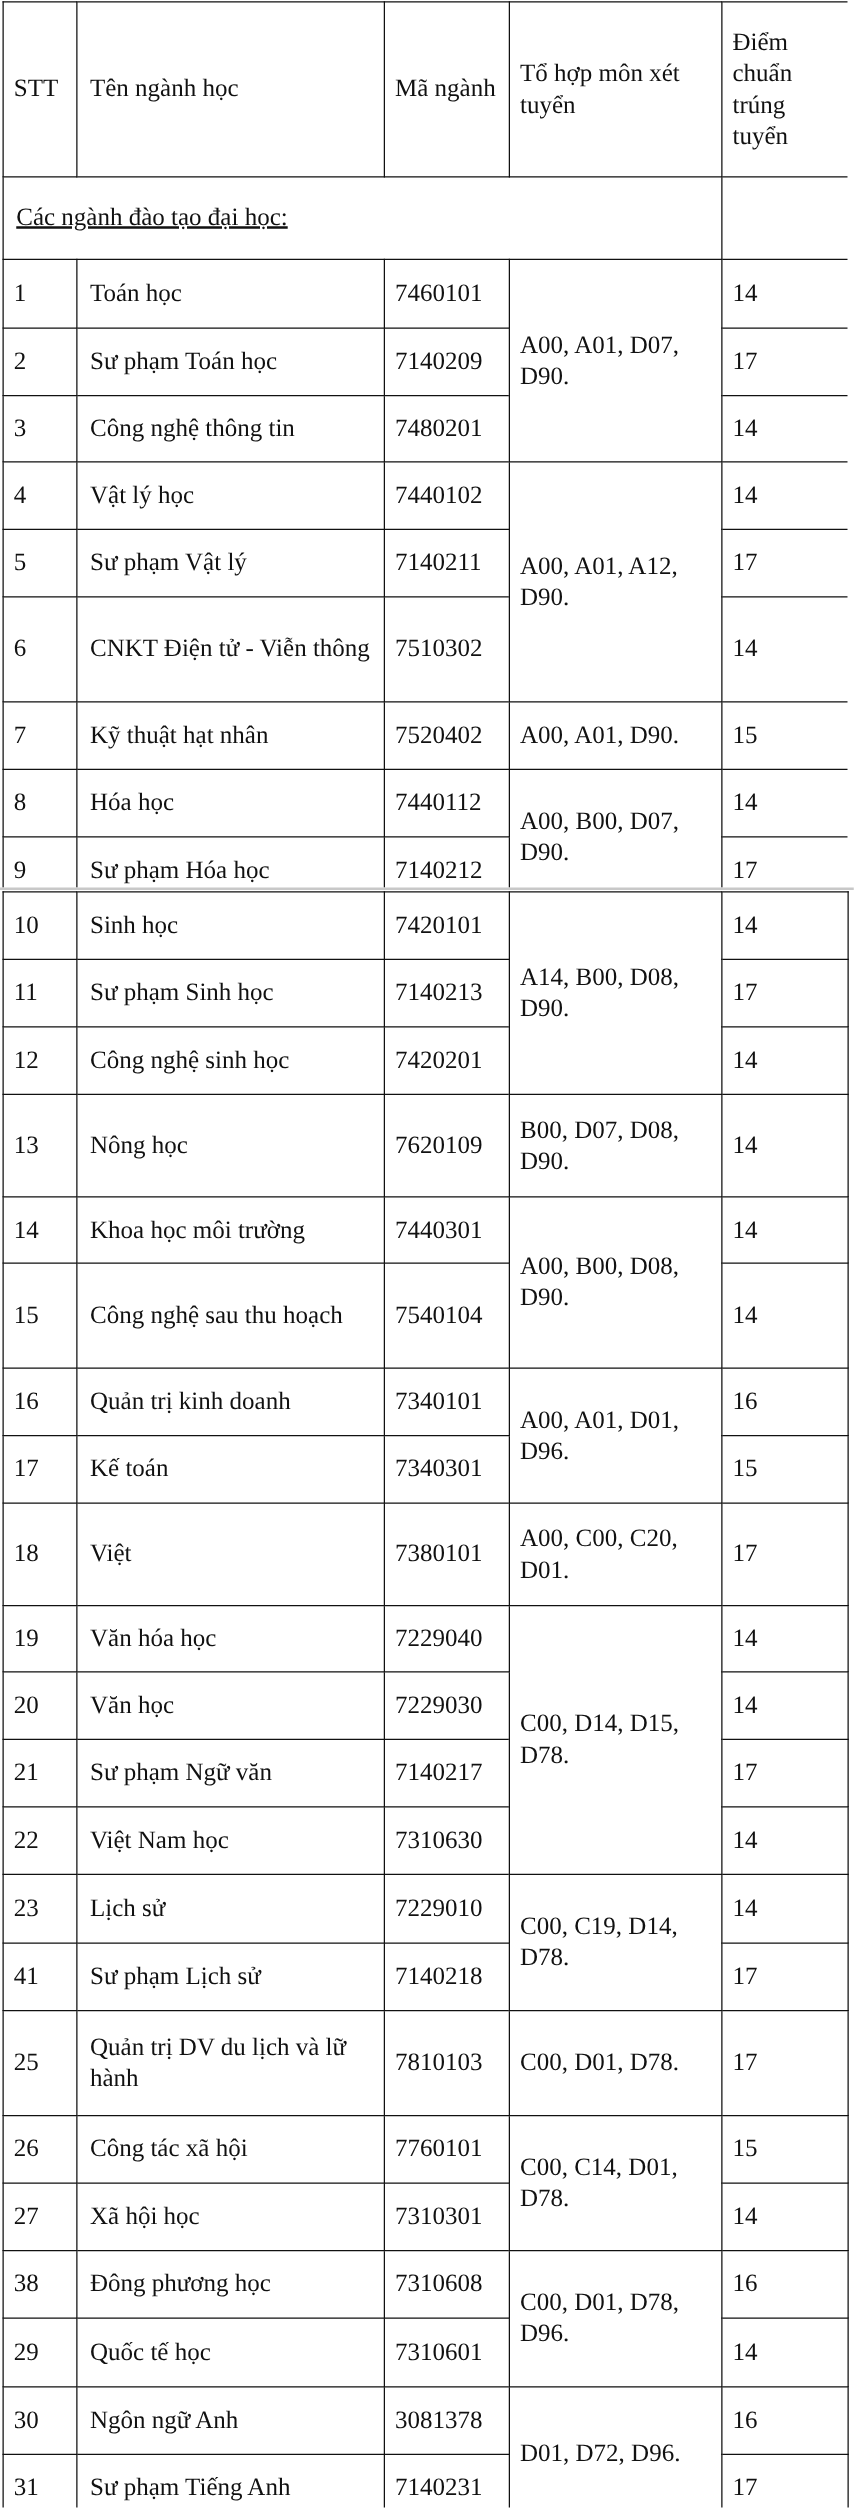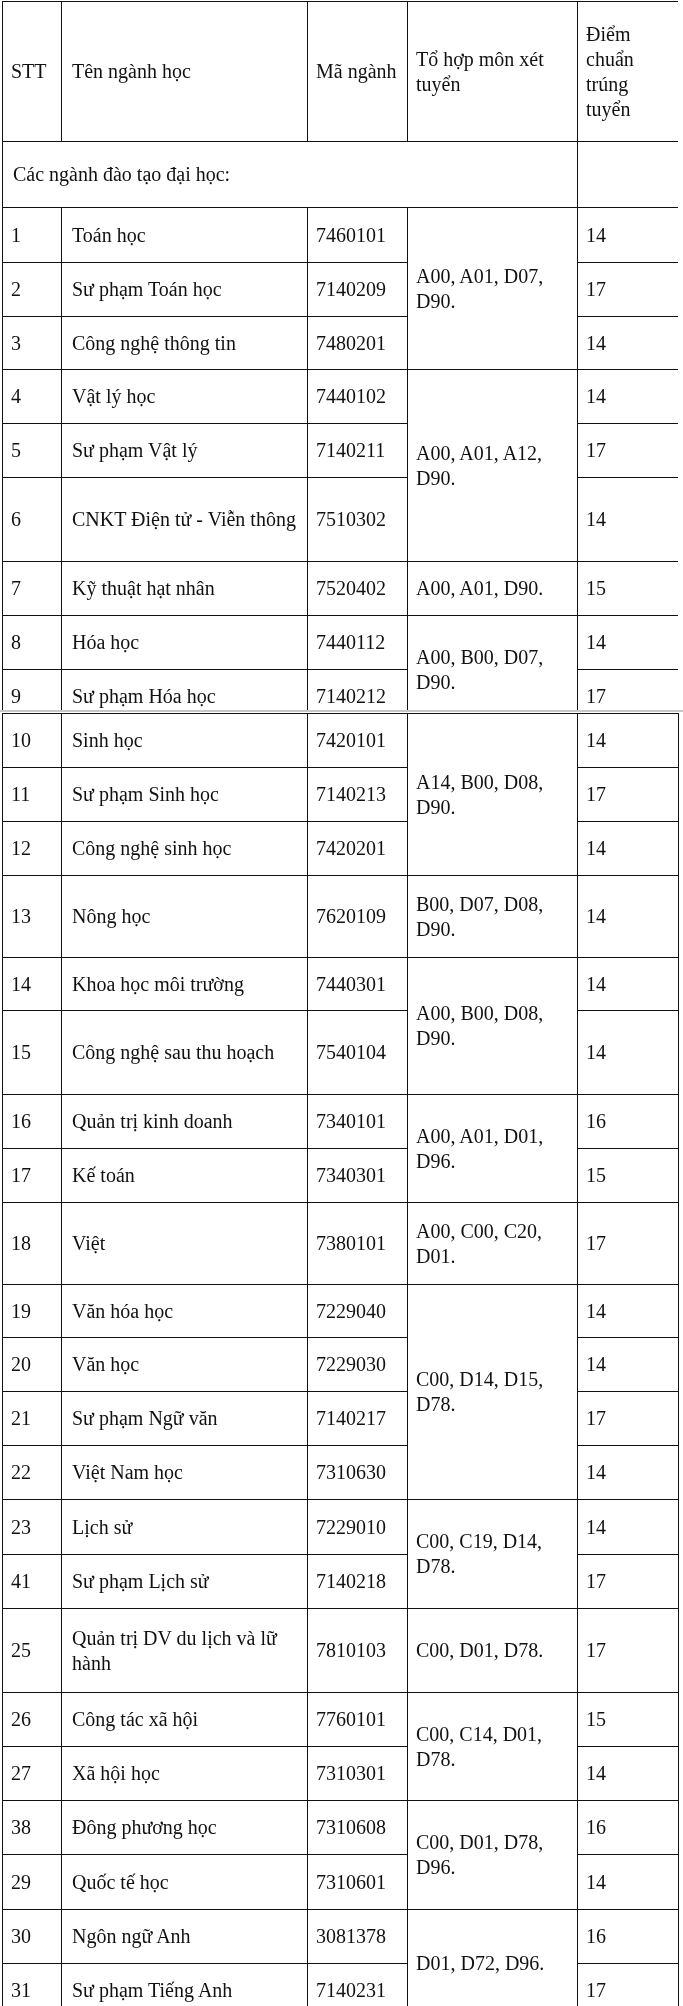--- a/index.html
+++ b/index.html
@@ -15,21 +15,21 @@
   td { border: 1.5px solid #111; padding: 0 10px; font-size: 20px; line-height: 25px;
        vertical-align: middle; text-align: left; }
   .part-a td.c-score { border-right: none; }
   .part-a tr.cut td { border-bottom: none; }
   .part-b tr.cut td { border-bottom: none; }
   td.c-stt { padding-left: 8px; padding-right: 4px; font-family: Liberation Serif, serif; }
   td.c-code { padding-left: 8px; padding-right: 2px; }
   td.c-combo { padding-left: 8px; padding-right: 4px; }
   td.c-score { padding-left: 8px; }
   .header td { vertical-align: middle; }
-  .section-row td { font-size: 20px; }
+  .section-row td { font-size: 20px; text-decoration: underline; }
 </style>
 </head>
 <body>
 
 <div class="part part-a">
   <table>
     <colgroup>
       <col style="width:59px">
         <col style="width:246px">
         <col style="width:100px">

